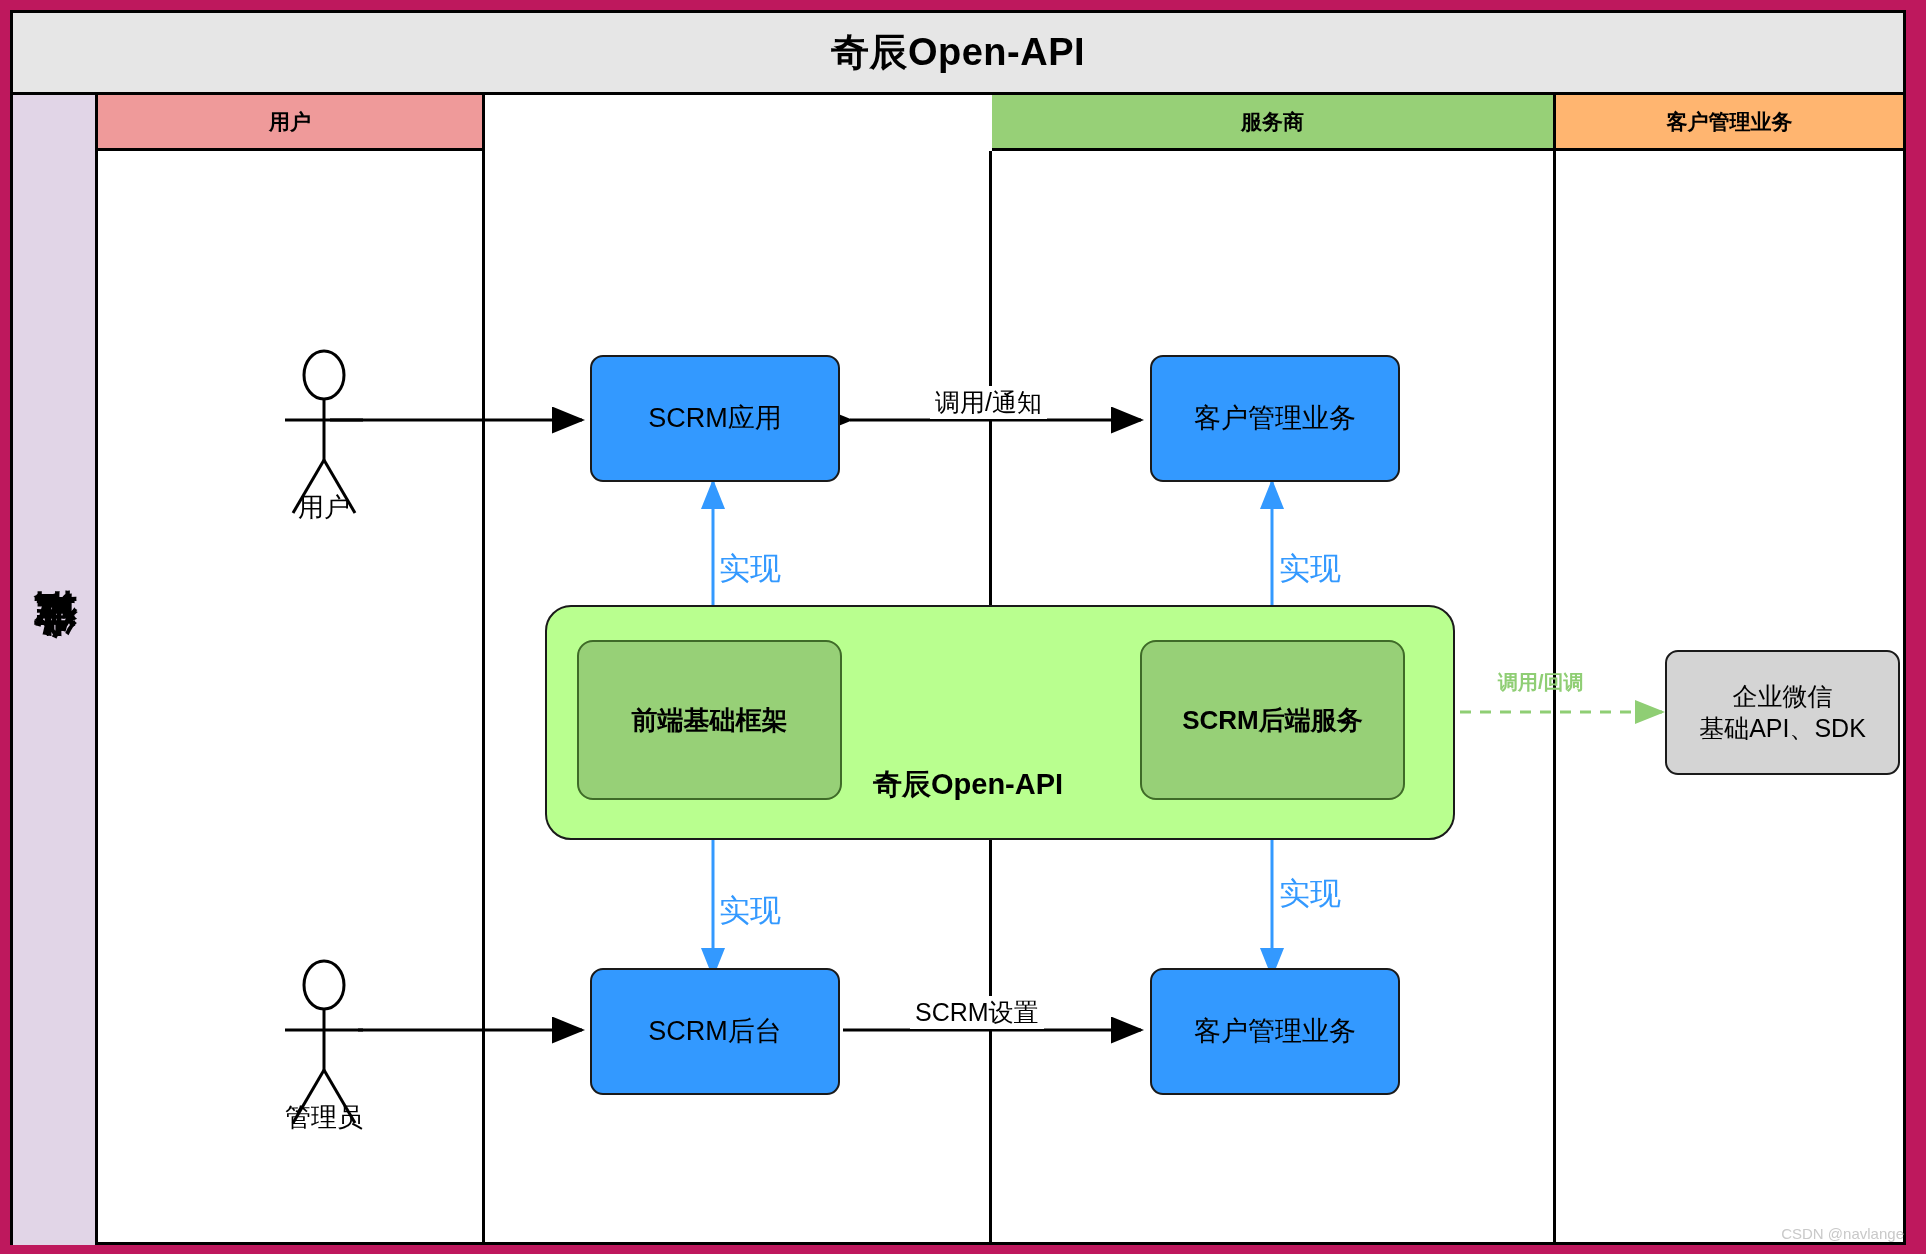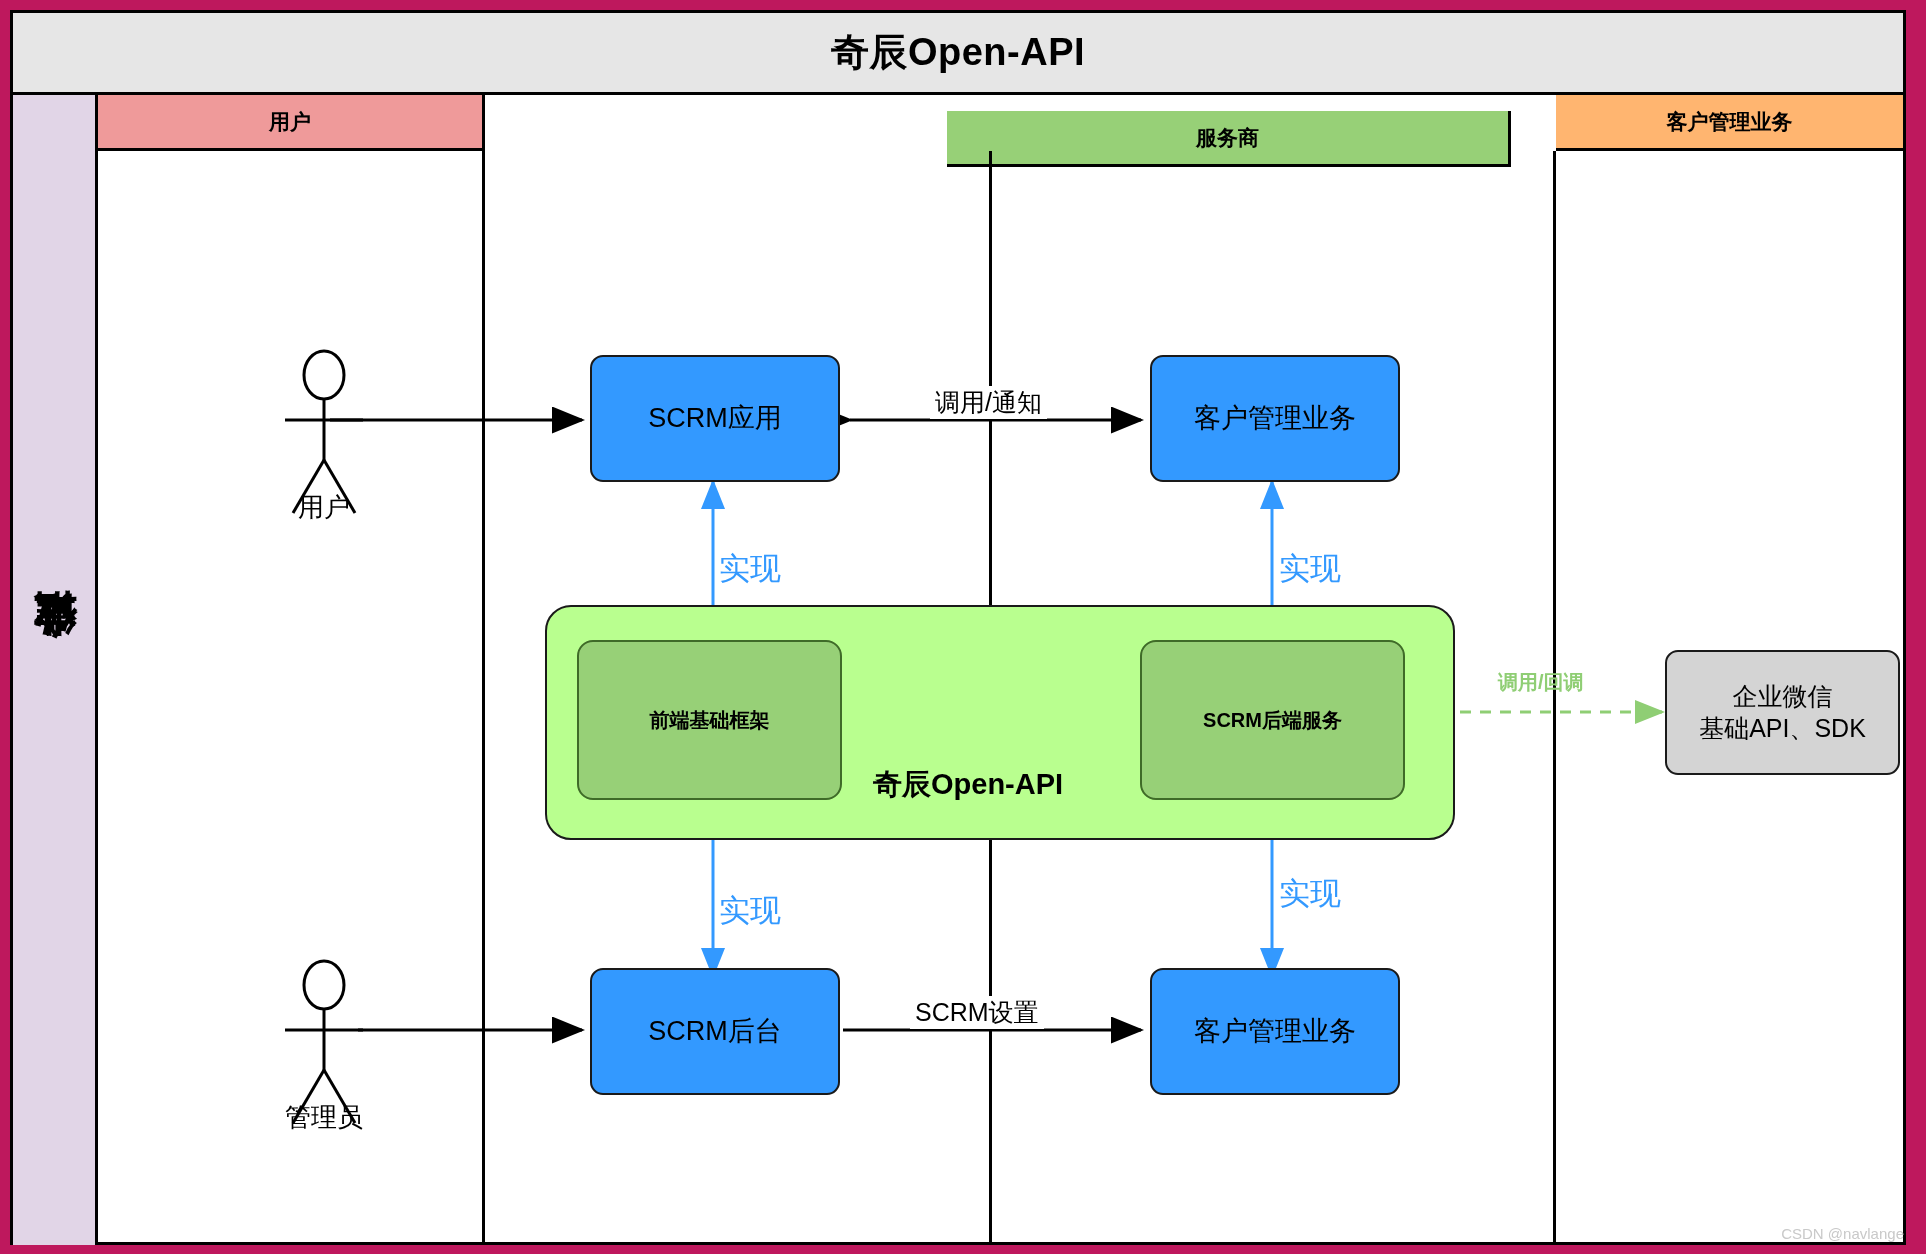--- a/index.html
+++ b/index.html
@@ -31,21 +31,21 @@
   .colbody{position:absolute;top:151px;height:1094px;box-sizing:border-box;
            border-right:3px solid #000;}
   .nb-right{border-right:none;}
 
   
   .box{position:absolute;box-sizing:border-box;border:2px solid #1a1a1a;
        border-radius:13px;display:flex;align-items:center;justify-content:center;
        text-align:center;line-height:1.25;}
   .box-blue{background:#3399ff;color:#000;font-size:27px;}
   .box-gray{background:#d4d4d4;color:#000;font-size:25px;}
-  .box-inner-green{background:#97d077;color:#000;font-size:20px;font-weight:bold;
+  .box-inner-green{background:#97d077;color:#000;font-size:26px;font-weight:bold;
                    border:2px solid #3f6b28;border-radius:16px;}
 
   
   .container-green{position:absolute;box-sizing:border-box;background:#b9ff8f;
                    border:2px solid #1a1a1a;border-radius:26px;}
   .container-label{position:absolute;font-size:29px;font-weight:bold;color:#000;
                    white-space:nowrap;}
   .actor-label{position:absolute;font-size:26px;color:#000;white-space:nowrap;
                text-align:center;}
 
@@ -74,21 +74,21 @@
     <span>奇辰Open-API</span>
   </div>
 
   <div class="vlane">
     <span>企业微信</span>
   </div>
 
   <div class="colhead" style="left:98px;width:387px;background:#ef9a9a;">
     <span>用户</span>
   </div>
-  <div class="colhead" style="left:947px;width:564px;background:#97d077;margin-top:16px;">
+  <div class="colhead" style="left:992px;width:564px;background:#97d077;">
     <span>服务商</span>
   </div>
   <div class="colhead nb-right" style="left:1556px;width:347px;background:#ffb570;">
     <span>客户管理业务</span>
   </div>
 
   <div class="colbody" style="left:98px;width:387px;"></div>
   <div class="colbody" style="left:485px;width:507px;"></div>
   <div class="colbody" style="left:992px;width:564px;"></div>
   <div class="colbody nb-right" style="left:1556px;width:347px;"></div>

